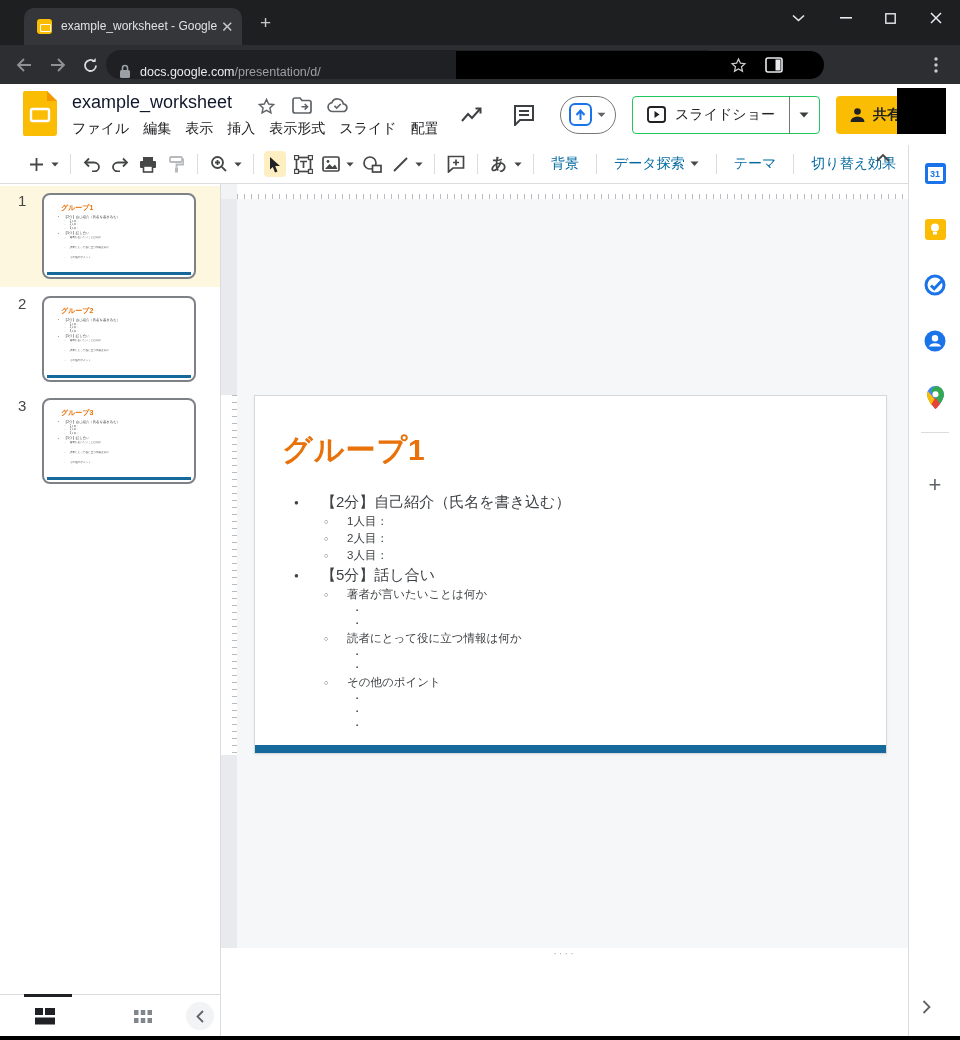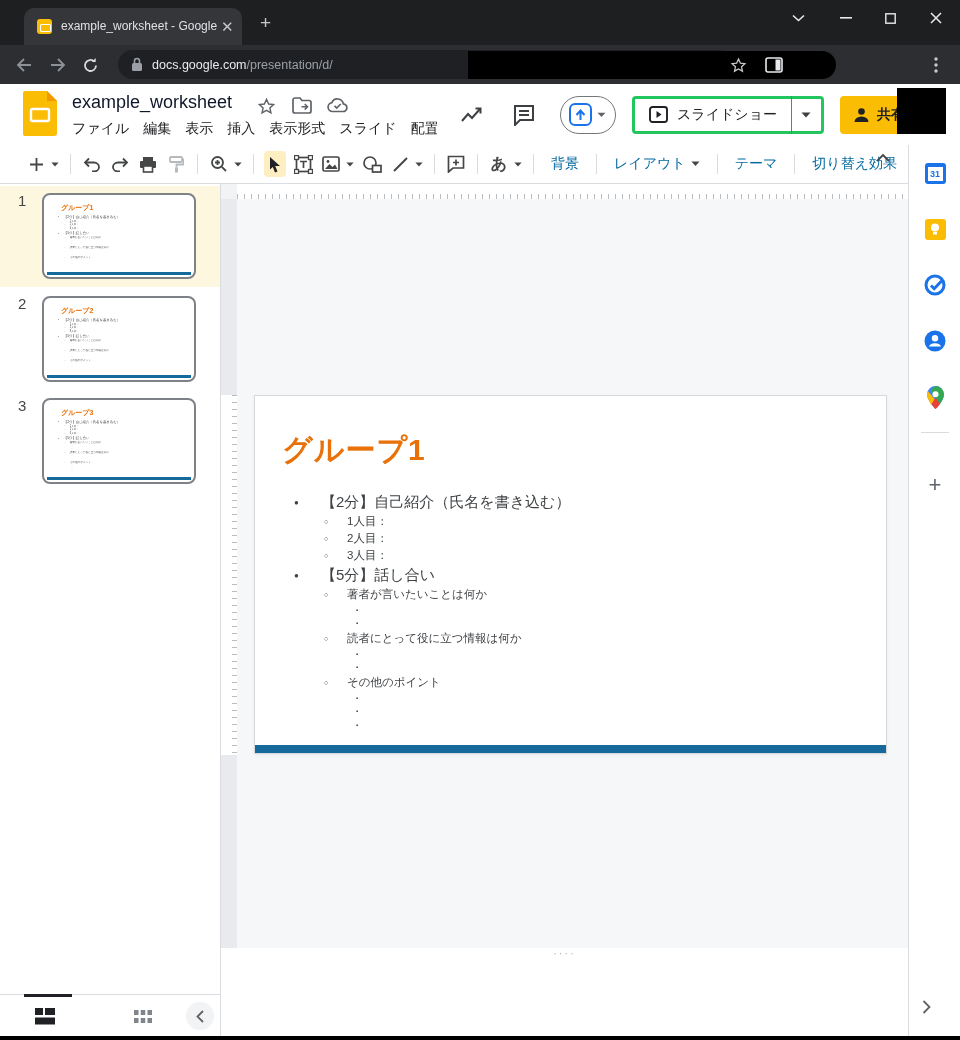--- a/index.html
+++ b/index.html
@@ -16,22 +16,22 @@
   .tab-favicon::after { content:""; position:absolute; left:3px; top:4.5px; width:9px; height:6px;
          border:1.5px solid #fff; border-radius:1px; }
   .tab-title { color:#dfe1e5; font-size:12px; margin-left:9px; width:158px; overflow:hidden;
          white-space:nowrap; }
   .tab-close { color:#c5c7ca; font-size:15px; line-height:15px; margin-left:2px; cursor:default; }
   .newtab-btn { position:absolute; left:260px; top:12px; color:#c5c7ca; font-size:19px; }
   .win-btn { position:absolute; top:4px; width:34px; height:28px; display:flex; align-items:center;
          justify-content:center; color:#e8eaed; }
   .navbar { position:absolute; left:0; top:45px; width:960px; height:39px; background:#2d2e31; }
   .nav-icon { position:absolute; top:8px; width:24px; height:24px; display:flex; align-items:center; justify-content:center; }
-  .omnibox { position:absolute; left:118px; top:5px; width:614px; height:29px; border-radius:15px;
-         background:#1f2023; display:flex; align-items:center; padding-left:13px; }
+  .omnibox { position:absolute; left:106px; top:5px; width:614px; height:29px; border-radius:15px;
+         background:#1f2023; display:flex; align-items:flex-end; padding-left:13px; }
   .omni-url { font-size:12.5px; margin-left:9px; white-space:nowrap; }
   .omni-host { color:#e8eaed; }
   .omni-path { color:#9aa0a6; }
   .redaction { position:absolute; left:350px; top:1px; width:368px; height:28px; background:#000; border-radius:0 14px 14px 0; }
   .incog-badge { position:absolute; left:792px; top:4px; height:31px; border-radius:16px; background:#3c3d41;
          display:flex; align-items:center; padding:0 13px 0 4px; }
   .incog-circle { width:24px; height:24px; border-radius:50%; background:#f1f3f4; display:flex;
          align-items:center; justify-content:center; }
   .incog-label { color:#e8eaed; font-size:12px; margin-left:8px; white-space:nowrap; }
 
@@ -42,21 +42,21 @@
   .title-icon { position:absolute; top:13px; width:20px; height:20px; }
   .menubar { position:absolute; left:65px; top:33px; width:372px; height:26px; overflow:hidden; white-space:nowrap; }
   .menu-item { display:inline-block; padding:3px 7px; font-size:14px; color:#202124; border-radius:4px; }
   .header-right { position:absolute; left:437px; top:0; width:523px; height:61px; background:#fff;
          display:flex; align-items:center; }
   .hr-icon { width:26px; height:26px; display:flex; align-items:center; justify-content:center; }
   .present-pill { height:38px; border:1px solid #747775; border-radius:20px; display:flex; align-items:center;
          padding:0 9px 0 8px; gap:5px; background:#fff; }
   .present-sq { width:23px; height:23px; border:2px solid #1a73e8; border-radius:6px; display:flex;
          align-items:center; justify-content:center; }
-  .slideshow-btn { height:38px; border:3px solid #22c55e; border-radius:4px; display:flex; align-items:center;
+  .slideshow-btn { height:38px; border:1px solid #22c55e; border-radius:4px; display:flex; align-items:center;
          background:#fff; }
   .ss-main { display:flex; align-items:center; gap:9px; padding:0 14px; font-size:14px; color:#202124; }
   .ss-caret { width:30px; height:38px; border-left:1px solid #747775; display:flex; align-items:center;
          justify-content:center; }
   .share-btn { height:38px; background:#fbbc04; border-radius:4px; display:flex; align-items:center;
          gap:7px; padding:0 13px; font-size:14px; font-weight:700; color:#202124; }
   .avatar-block { position:absolute; right:14px; top:4px; width:49px; height:46px; background:#000; }
 
   
   .slides-toolbar { position:absolute; left:0; top:145px; width:908px; height:39px; background:#fff;
@@ -406,21 +406,21 @@
     <svg width="8" height="5" viewBox="0 0 8 5">
         <path d="M0.4 0.4 L4 4.4 L7.6 0.4 z" fill="#444746"></path>
       </svg>
   </div>
   <div class="tb-div"></div>
   <div class="tb-text">
       <span>背景</span>
     </div>
   <div class="tb-div"></div>
   <div class="tb-text">
-    <span>レイアウト</span>
+    <span>データ探索</span>
     <svg width="9" height="6" viewBox="0 0 9 6">
         <path d="M0.5 0.5 L4.5 5 L8.5 0.5 z" fill="#444746"></path>
       </svg>
   </div>
   <div class="tb-div"></div>
   <div class="tb-text">
       <span>テーマ</span>
     </div>
   <div class="tb-div"></div>
   <div class="tb-text">

